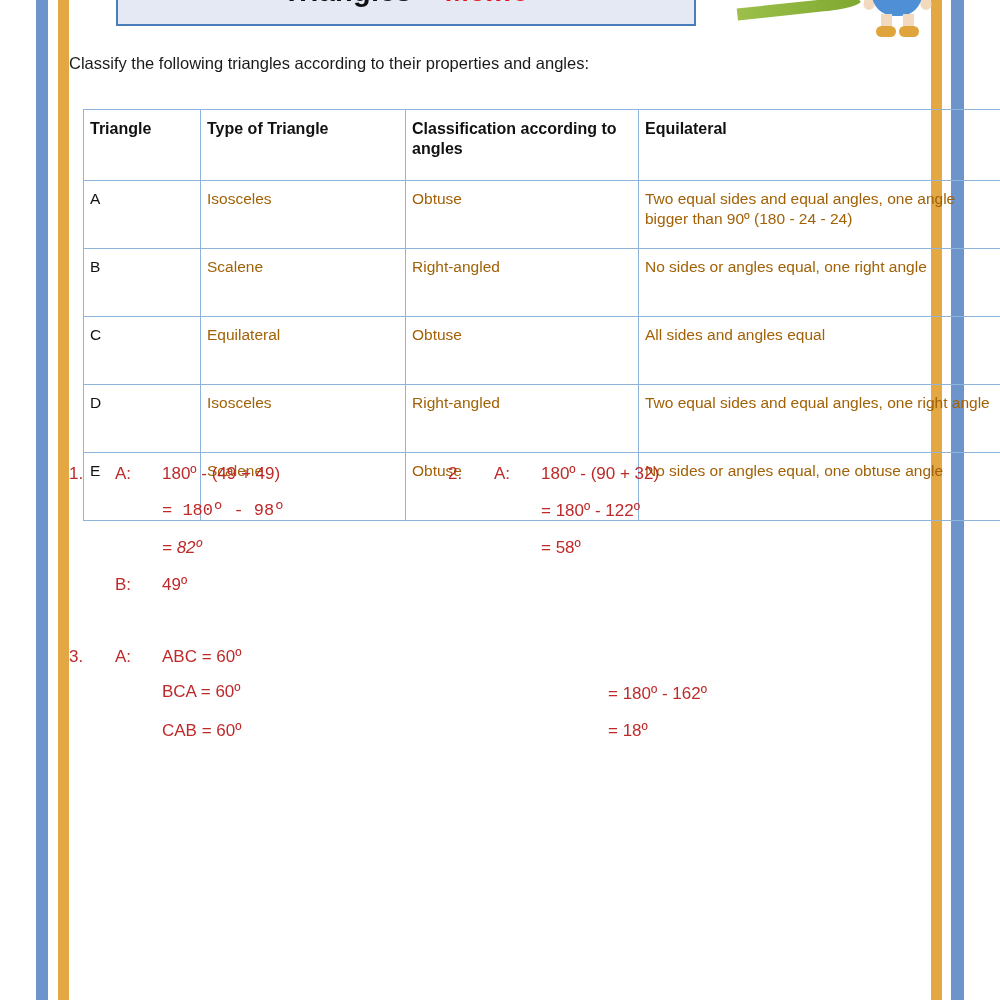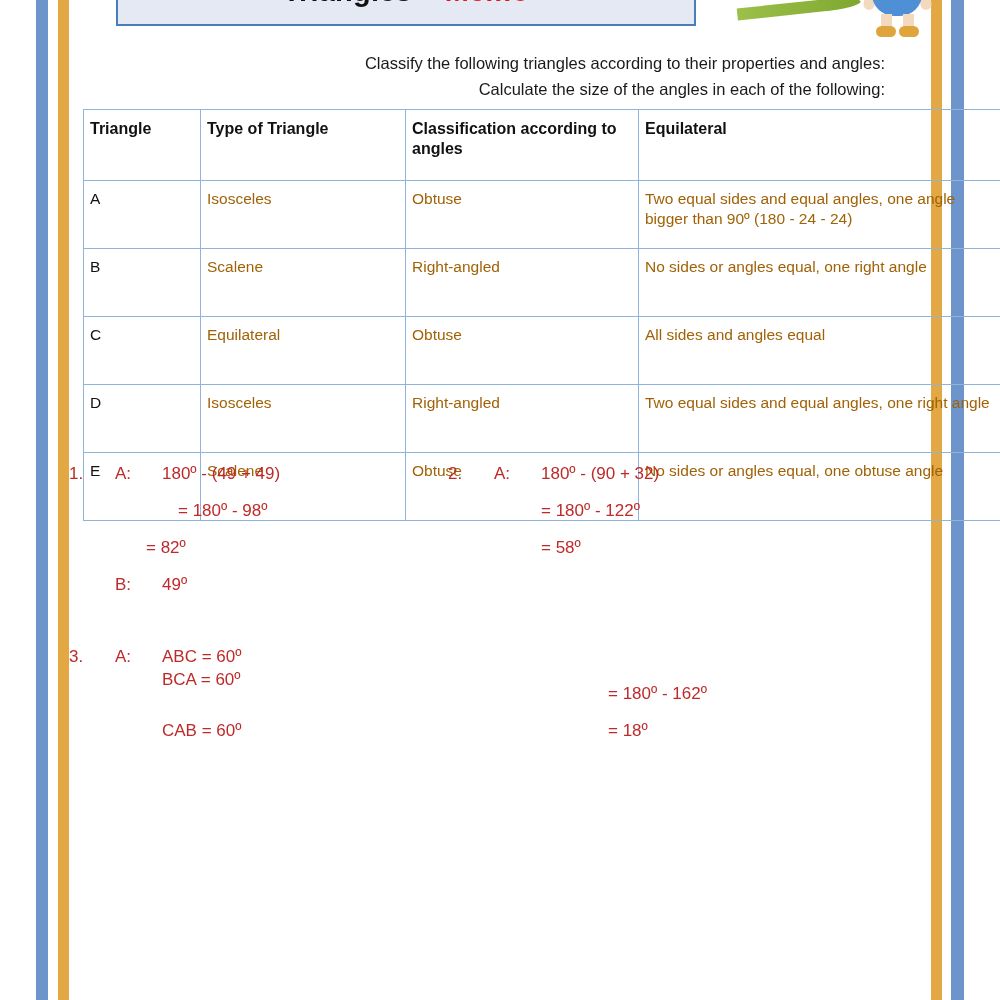--- a/index.html
+++ b/index.html
@@ -81,24 +81,23 @@
   .m-arm-l    { position:absolute; left:6px;  top:48px; width:11px; height:32px; background:#F3D9BE; border-radius:6px; transform:rotate(8deg); }
   .m-arm-r    { position:absolute; left:60px; top:48px; width:11px; height:32px; background:#F3D9BE; border-radius:6px; transform:rotate(-8deg); }
   .m-leg-l    { position:absolute; left:22px; top:84px; width:11px; height:16px; background:#F3D9BE; }
   .m-leg-r    { position:absolute; left:44px; top:84px; width:11px; height:16px; background:#F3D9BE; }
   .m-shoe-l   { position:absolute; left:17px; top:96px; width:20px; height:11px; background:#E0A43C; border-radius:7px; }
   .m-shoe-r   { position:absolute; left:40px; top:96px; width:20px; height:11px; background:#E0A43C; border-radius:7px; }
 
   
   .intro {
     position: absolute;
-    left: 16px;
+    left: 0px;
     top: 50px;
     width: 800px;
-    text-align: right;
   }
   .intro-line {
     font-size: 16.5px;
     color: #1a1a1a;
     line-height: 26px;
     white-space: nowrap;
   }
 
   
   .tbl {
@@ -149,37 +148,37 @@
     font-size: 17px;
     white-space: nowrap;
   }
   .sol-num   { font-size: 17px; }
   .sol-label { font-size: 17px; }
 
   
   .p1-num   { left: 0px;   top: 2px; }
   .p1-a-lbl { left: 46px;  top: 2px; }
   .p1-a1    { left: 93px;  top: 2px; }
-  .p1-a2    { left: 109px;  top: 39px; }
-  .p1-a3    { left: 77px;  top: 76px; }
+  .p1-a2    { left: 93px;  top: 39px; font-family: Liberation Mono, monospace; }
+  .p1-a3    { left: 93px;  top: 76px; font-style: italic; }
   .p1-b-lbl { left: 46px;  top: 113px; }
   .p1-b1    { left: 93px;  top: 113px; }
 
   
   .p2-num   { left: 379px; top: 2px; }
   .p2-a-lbl { left: 425px; top: 2px; }
   .p2-a1    { left: 472px; top: 2px; }
   .p2-a2    { left: 472px; top: 39px; }
   .p2-a3    { left: 472px; top: 76px; }
 
   
   .p3-num   { left: 0px;   top: 185px; }
   .p3-a-lbl { left: 46px;  top: 185px; }
   .p3-a1    { left: 93px;  top: 185px; }
-  .p3-a2    { left: 93px;  top: 208px; }
+  .p3-a2    { left: 93px;  top: 220px; }
   .p3-a3    { left: 93px;  top: 259px; }
 
   
   .p4-l1 { left: 467px; top: 185px; }
   .p4-l2 { left: 539px; top: 222px; }
   .p4-l3 { left: 539px; top: 259px; }
 </style>
 </head>
 <body>
 
@@ -205,21 +204,20 @@
 
       <div class="m-leg-l"></div>
       <div class="m-leg-r"></div>
       <div class="m-shoe-l"></div>
       <div class="m-shoe-r"></div>
     </div>
   </div>
 
   <div class="intro">
     <div class="intro-line">Classify the following triangles according to their properties and angles:</div>
-    <div class="intro-line">Calculate the size of the angles in each of the following:</div>
   </div>
 
   <table class="tbl">
     <tbody>
         <tr class="hdr-row">
       <th class="col-letter">Triangle</th>
       <th class="col-type">Type of Triangle</th>
       <th class="col-class">Classification according to angles</th>
       <th class="col-desc">Equilateral</th>
     </tr>

